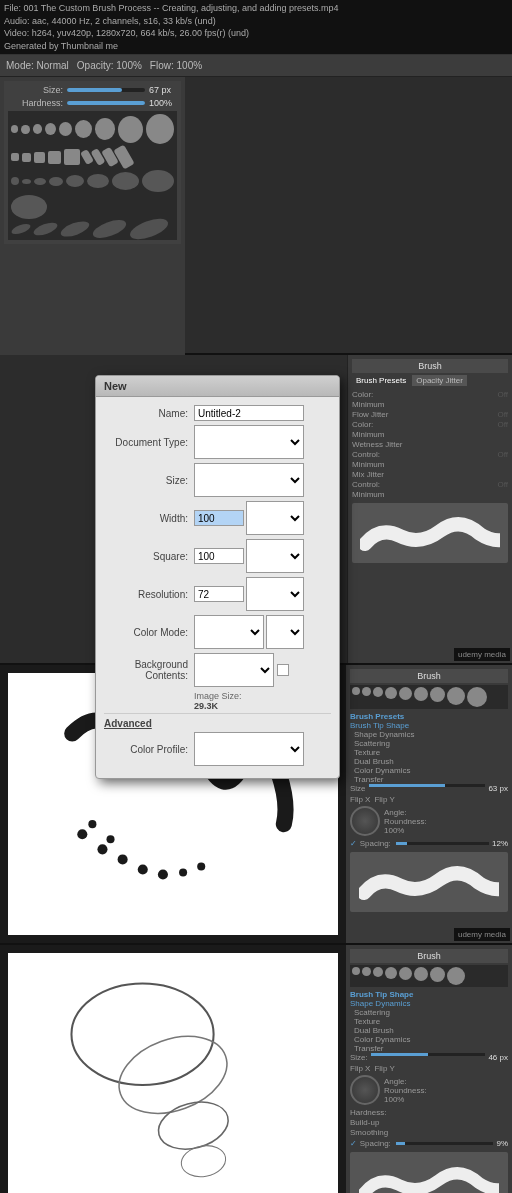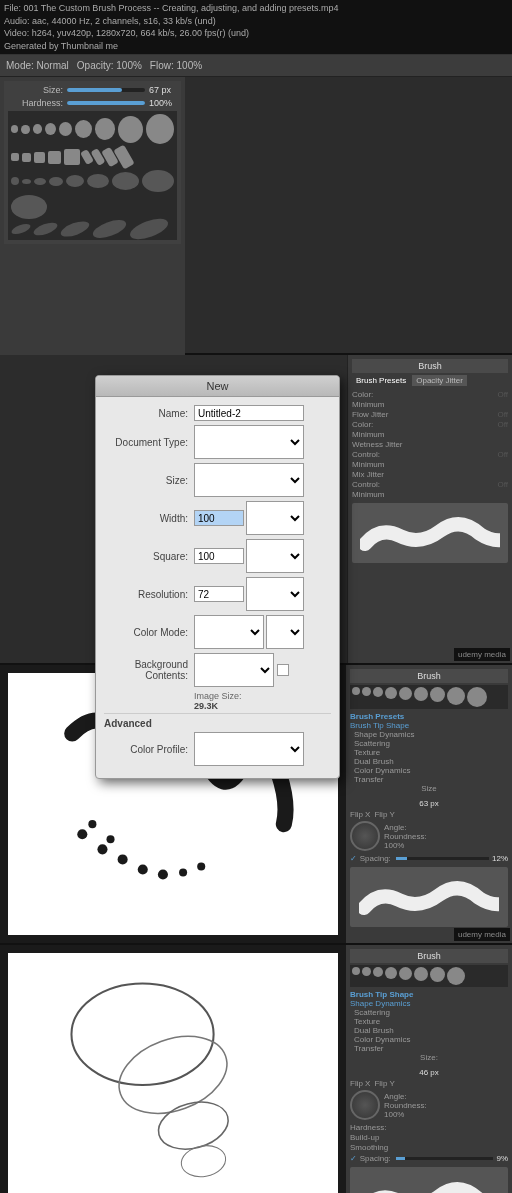--- a/index.html
+++ b/index.html
@@ -198,23 +198,23 @@
       box-shadow: 4px 4px 12px rgba(0,0,0,0.6);
       font-size: 11px;
       color: #222;
       z-index: 10;
     }
 
     .dialog-title-bar {
       background: linear-gradient(to bottom, #d0d0d0, #b8b8b8);
       padding: 4px 8px;
       border-radius: 4px 4px 0 0;
-      text-align: center;
+      text-align: left;
       font-size: 11px;
-      font-weight: normal;
+      font-weight: bold;
       color: #333;
       border-bottom: 1px solid #999;
     }
 
     .dialog-body {
       padding: 8px;
       display: flex;
       gap: 6px;
     }
 
@@ -287,20 +287,21 @@
       border-top: 1px solid #ccc;
       padding-top: 4px;
       margin-top: 2px;
     }
 
     .advanced-label {
       font-size: 10px;
       color: #444;
       font-weight: bold;
       margin-bottom: 3px;
+      text-decoration: underline;
     }
 
     .watermark-overlay {
       position: absolute;
       bottom: 10px;
       left: 50%;
       transform: translateX(-50%);
       color: #cc4444;
       font-size: 13px;
       font-weight: bold;
@@ -382,25 +383,24 @@
       margin-top: 4px;
       border-radius: 2px;
       display: flex;
       align-items: center;
       justify-content: center;
       overflow: hidden;
     }
 
     .size-control {
       display: flex;
-      align-items: center;
+      align-items: flex-start;
       gap: 3px;
       margin-bottom: 2px;
       font-size: 8px;
-      flex-direction: column;
     }
 
     .size-slider {
       flex: 1;
       height: 3px;
       background: #222;
       position: relative;
     }
 
     .size-fill {

